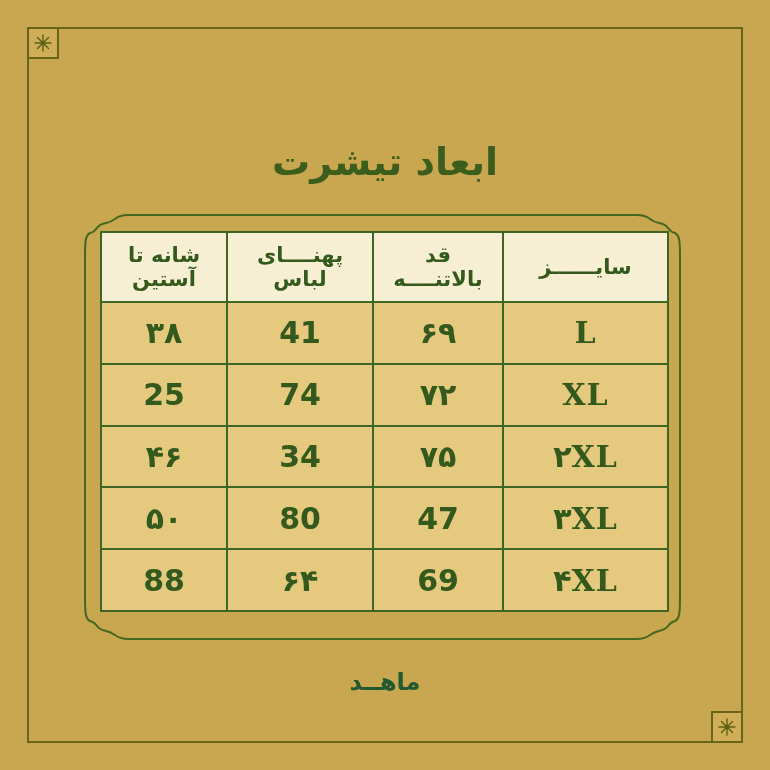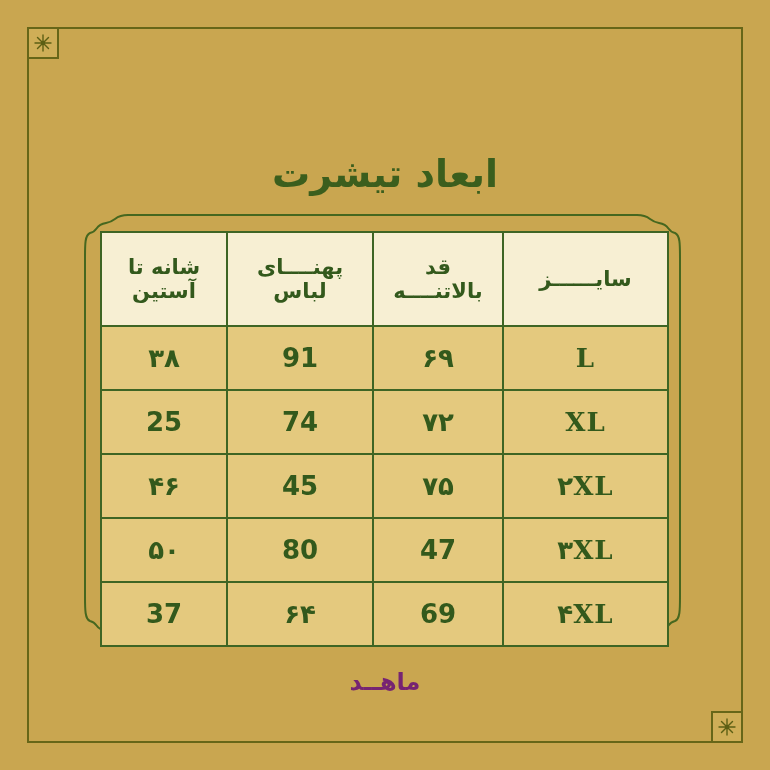--- a/index.html
+++ b/index.html
@@ -16,51 +16,51 @@
   .corner-box{
     position:absolute;width:28px;height:28px;
     border:2px solid #676618;background:#cfae57;
     display:flex;align-items:center;justify-content:center;
   }
   .corner-box.tl{left:27px;top:27px;}
   .corner-box.br{right:27px;bottom:27px;}
   .corner-box svg{display:block;}
   
   .title{
-    position:absolute;left:0;right:0;top:152px;text-align:center;
+    position:absolute;left:0;right:0;top:140px;text-align:center;
     direction:rtl;font-size:38px;font-weight:bold;color:#3b5e1d;
     letter-spacing:.5px;
   }
   
   .frame{position:absolute;left:84px;top:214px;pointer-events:none;}
   
   table.size-table{
     position:absolute;left:100px;top:231px;width:567px;height:381px;
     border-collapse:collapse;direction:rtl;table-layout:fixed;
   }
   table.size-table td,table.size-table th{
     border:2px solid #3e6524;text-align:center;vertical-align:middle;
-    padding:16px;
+    padding:4px;
   }
   table.size-table th{
     background:#f7efd3;color:#33591c;font-size:21px;font-weight:bold;
     height:60px;
   }
   table.size-table td{
-    background:#e4c97e;color:#33591c;font-size:26px;font-weight:bold;
+    background:#e4c97e;color:#33591c;font-size:30px;font-weight:bold;
   }
   td.size-cell{
     direction:ltr;
     font-family:"DejaVu Serif","DejaVu Sans","Liberation Serif",serif;
     font-size:25px;letter-spacing:1px;color:#2f5a1e;
   }
   
   .brand{
     position:absolute;left:0;right:0;top:668px;text-align:center;
-    direction:rtl;font-size:24px;font-weight:bold;color:#701a75;
+    direction:rtl;font-size:24px;font-weight:bold;color:#14532d;
     opacity:.92;letter-spacing:1px;
   }
 </style>
 </head>
 <body>
 
 <div class="page-border"></div>
 
 <div class="corner-box tl">
   <svg width="18" height="18" viewBox="0 0 18 18">
@@ -115,43 +115,43 @@
       <th>سایــــــز</th>
       <th>قد بالاتنــــه</th>
       <th>پهنــــای لباس</th>
       <th>شانه تا آستین</th>
     </tr>
   </thead>
   <tbody>
     <tr>
       <td class="size-cell">L</td>
       <td>۶۹</td>
-      <td>91</td>
+      <td>41</td>
       <td>۳۸</td>
     </tr>
     <tr>
       <td class="size-cell">XL</td>
       <td>۷۲</td>
       <td>74</td>
       <td>25</td>
     </tr>
     <tr>
       <td class="size-cell">۲XL</td>
       <td>۷۵</td>
-      <td>45</td>
+      <td>34</td>
       <td>۴۶</td>
     </tr>
     <tr>
       <td class="size-cell">۳XL</td>
       <td>47</td>
       <td>80</td>
       <td>۵۰</td>
     </tr>
     <tr>
       <td class="size-cell">۴XL</td>
       <td>69</td>
       <td>۶۴</td>
-      <td>37</td>
+      <td>88</td>
     </tr>
   </tbody>
 </table>
 
 <div class="brand">ماهــد</div>
 
 </body></html>

